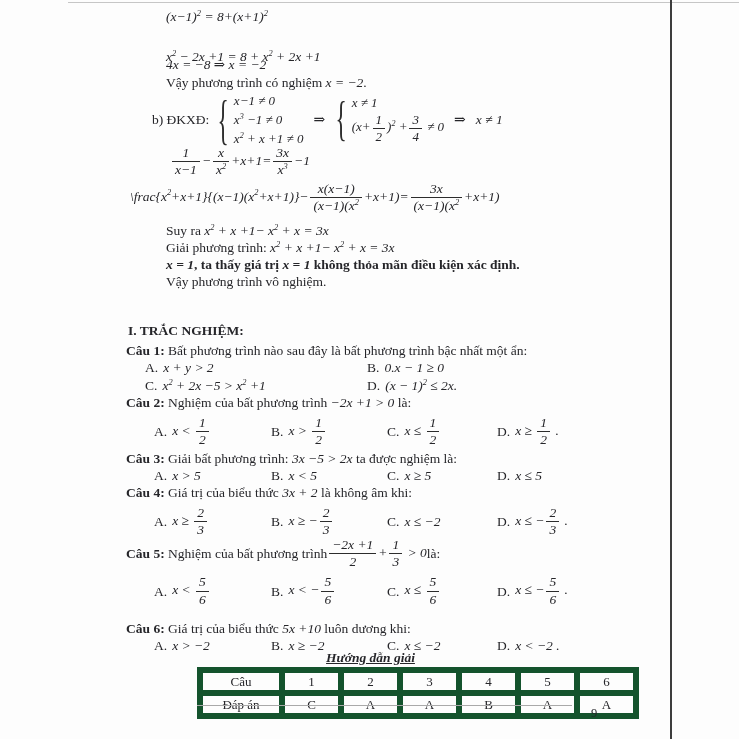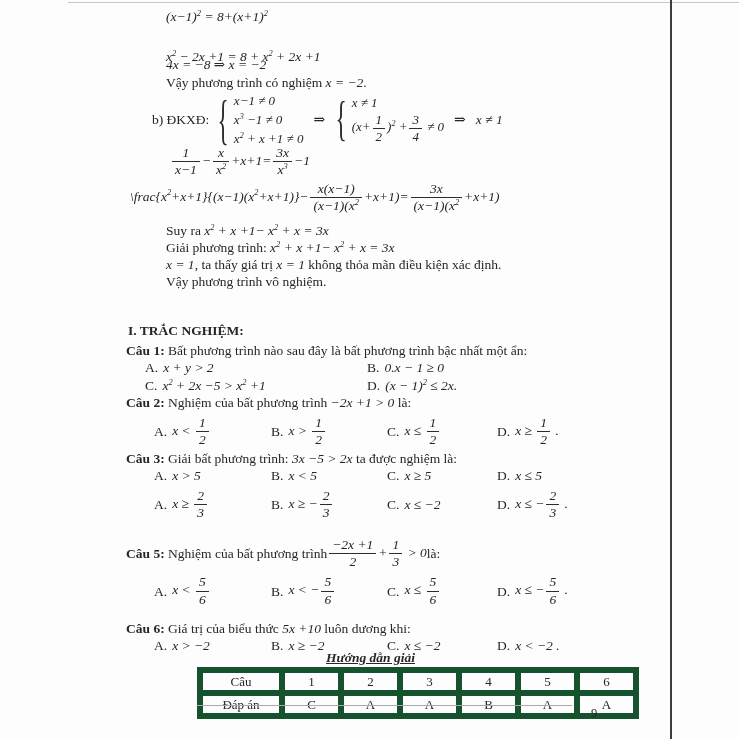--- a/index.html
+++ b/index.html
@@ -98,21 +98,21 @@
         <span class="fr-n">3<i>x</i></span>
         <span class="fr-d">(<i>x</i>−1)(<i>x</i><sup>2</sup></span>
       </span>+<i>x</i>+1)</div>
 
   <div class="abs" style="left:166px;top:222px;">
     <span>Suy ra </span><span class="math"><i>x</i><sup>2</sup> + <i>x</i> +1− <i>x</i><sup>2</sup> + <i>x</i> = 3<i>x</i></span>
   </div>
   <div class="abs" style="left:166px;top:239px;">
     <span>Giải phương trình: </span><span class="math"><i>x</i><sup>2</sup> + <i>x</i> +1− <i>x</i><sup>2</sup> + <i>x</i> = 3<i>x</i></span>
   </div>
-  <div class="abs" style="left:166px;top:256px;">
+  <div class="abs" style="left:166px;top:256px;font-weight:bold;">
     <span class="math"><i>x</i> = 1</span><span>, ta thấy giá trị </span><span class="math"><i>x</i> = 1</span><span> không thỏa mãn điều kiện xác định.</span>
   </div>
   <div class="abs" style="left:166px;top:273px;">Vậy phương trình vô nghiệm.</div>
 
 
   <div class="abs b" style="left:128px;top:322px;">I. TRẮC NGHIỆM:</div>
 
   <div class="abs" style="left:126px;top:342px;">
     <div class="qline">
       <span class="q-label">Câu 1:</span>
@@ -194,20 +194,24 @@
           <span class="math"><i>x</i> ≥ 5</span>
         </span>
       <span class="opt">
           <span class="opt-k">D.</span>
           <span class="math"><i>x</i> ≤ 5</span>
         </span>
     </div>
   </div>
 
   <div class="abs" style="left:126px;top:484px;">
+    <div class="qline">
+      <span class="q-label">Câu 4:</span>
+      <span>Giá trị của biểu thức </span><span class="math">3<i>x</i> + 2</span><span> là không âm khi:</span>
+    </div>
     <div class="opts opts-4" style="margin-top:5px;">
       <span class="opt">
           <span class="opt-k">A.</span>
           <span class="math"><i>x</i> ≥ <span class="frac">
               <span class="fr-n">2</span>
               <span class="fr-d">3</span>
             </span></span>
         </span>
       <span class="opt">
           <span class="opt-k">B.</span>

